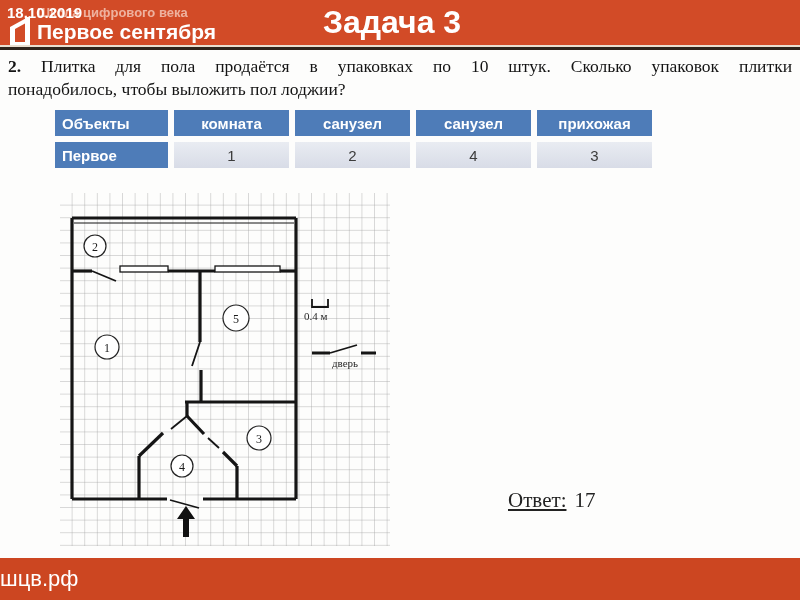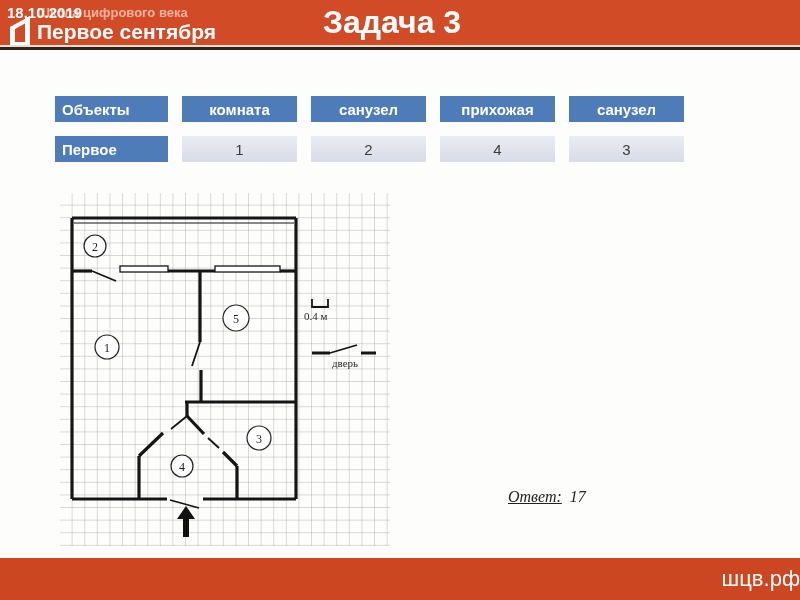--- a/index.html
+++ b/index.html
@@ -18,35 +18,35 @@
     color:#ffffff;white-space:nowrap;}
   .date-label{position:absolute;left:7px;top:4px;font-size:15px;font-weight:600;color:#ffffff;}
   .slide-title{position:absolute;left:0;top:4px;width:784px;margin:0;text-align:center;
     font-size:32px;font-weight:bold;color:#ffffff;}
   
   .problem{position:absolute;left:8px;top:55px;width:784px;
     font-family:"Liberation Serif",serif;font-size:17.5px;color:#141414;line-height:23px;}
   .problem .line1{text-align:justify;text-align-last:justify;}
   .problem .line2{text-align:left;}
   
-  .task-table{position:absolute;left:55px;top:96px;display:grid;
-    grid-template-columns:113px 115px 115px 115px 115px;grid-auto-rows:26px;gap:14px;text-align:center;}
+  .task-table{position:absolute;left:55px;top:110px;display:grid;
+    grid-template-columns:113px 115px 115px 115px 115px;grid-auto-rows:26px;gap:6px;text-align:center;}
   .cell{display:flex;align-items:center;justify-content:center;font-size:15px;}
   .cell.head{background:#4e7cb8;color:#ffffff;font-weight:bold;}
   .cell.rowlabel{justify-content:flex-start;padding-left:7px;}
   .cell.val{background:linear-gradient(180deg,#e9ecf2 0%,#d8dce7 100%);color:#3c3c3c;}
   
   .plan{position:absolute;left:58px;top:178px;}
   
   .answer{position:absolute;left:508px;top:488px;font-family:"Liberation Serif",serif;
-    font-style:italic;font-size:16px;color:#222222;}
+    font-size:21px;color:#222222;}
   .answer-label{text-decoration:underline;margin-right:8px;}
   
   .footer-bar{position:absolute;left:0;top:558px;width:800px;height:42px;background:#cc4621;
-    display:flex;align-items:center;justify-content:flex-end;}
+    display:flex;align-items:center;justify-content:flex-start;}
   .footer-bar span{font-size:22px;color:#ffffff;}
 </style>
 </head>
 <body>
 
 <div class="slide">
 
   <div class="header-bar">
     <svg class="logo-glyph" width="30" height="36" viewBox="0 0 30 36">
       <polygon points="4,16 24,5 24,35 4,35" fill="#ffffff"></polygon>
@@ -54,27 +54,31 @@
       <rect x="19" y="6" width="5" height="29" fill="#ffffff"></rect>
     </svg>
     <div class="logo-line1">Школа цифрового века</div>
     <div class="logo-line2">Первое сентября</div>
     <div class="date-label">18.10.2019</div>
     <h1 class="slide-title">Задача 3</h1>
   </div>
   <div class="sep-light"></div>
   <div class="sep-dark"></div>
 
+  <div class="problem">
+    <div class="line1"><b>2.</b>&nbsp;<span>Плитка для пола продаётся в упаковках по 10 штук. Сколько упаковок плитки</span></div>
+    <div class="line2">понадобилось, чтобы выложить пол лоджии?</div>
+  </div>
 
   <div class="task-table">
     <div class="cell head rowlabel">Объекты</div>
     <div class="cell head">комната</div>
     <div class="cell head">санузел</div>
+    <div class="cell head">санузел</div>
     <div class="cell head">прихожая</div>
-    <div class="cell head">санузел</div>
     <div class="cell head rowlabel">Первое</div>
     <div class="cell val">1</div>
     <div class="cell val">2</div>
     <div class="cell val">4</div>
     <div class="cell val">3</div>
   </div>
 
   <svg class="plan" width="336" height="372" viewBox="0 0 336 372">
     <defs>
       <pattern id="grid" x="2" y="15" width="12.6" height="12.6" patternUnits="userSpaceOnUse">

